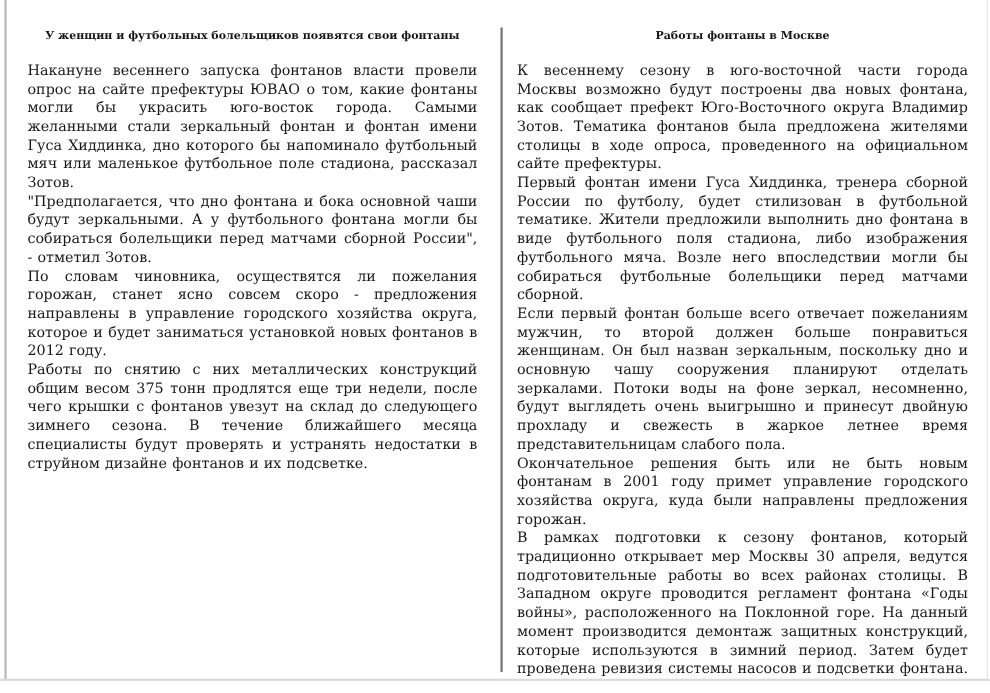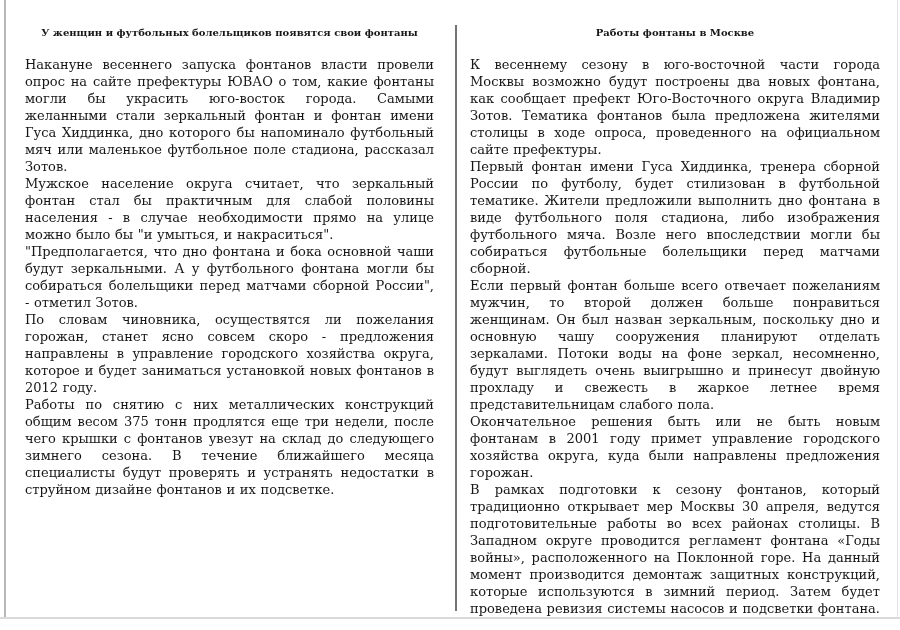--- a/index.html
+++ b/index.html
@@ -77,21 +77,20 @@
 <div class="page">
 
   <div class="border-left"></div>
   <div class="border-right"></div>
   <div class="border-bottom"></div>
   <div class="column-divider"></div>
 
   <div class="article left">
     <div class="article-title">У женщин и футбольных болельщиков появятся свои фонтаны</div>
     <p>Накануне весеннего запуска фонтанов власти провели опрос на сайте префектуры ЮВАО о том, какие фонтаны могли бы украсить юго-восток города. Самыми желанными стали зеркальный фонтан и фонтан имени Гуса Хиддинка, дно которого бы напоминало футбольный мяч или маленькое футбольное поле стадиона, рассказал Зотов.</p>
-    <p>Мужское население округа считает, что зеркальный фонтан стал бы практичным для слабой половины населения - в случае необходимости прямо на улице можно было бы "и умыться, и накраситься".</p>
     <p>"Предполагается, что дно фонтана и бока основной чаши будут зеркальными. А у футбольного фонтана могли бы собираться болельщики перед матчами сборной России", - отметил Зотов.</p>
     <p>По словам чиновника, осуществятся ли пожелания горожан, станет ясно совсем скоро - предложения направлены в управление городского хозяйства округа, которое и будет заниматься установкой новых фонтанов в 2012 году.</p>
     <p>Работы по снятию с них металлических конструкций общим весом 375 тонн продлятся еще три недели, после чего крышки с фонтанов увезут на склад до следующего зимнего сезона. В течение ближайшего месяца специалисты будут проверять и устранять недостатки в струйном дизайне фонтанов и их подсветке.</p>
 
   </div>
 
   <div class="article right">
     <div class="article-title">Работы фонтаны в Москве</div>
     <p>К весеннему сезону в юго-восточной части города Москвы возможно будут построены два новых фонтана, как сообщает префект Юго-Восточного округа Владимир Зотов. Тематика фонтанов была предложена жителями столицы в ходе опроса, проведенного на официальном сайте префектуры.</p>
     <p>Первый фонтан имени Гуса Хиддинка, тренера сборной России по футболу, будет стилизован в футбольной тематике. Жители предложили выполнить дно фонтана в виде футбольного поля стадиона, либо изображения футбольного мяча. Возле него впоследствии могли бы собираться футбольные болельщики перед матчами сборной.</p>

